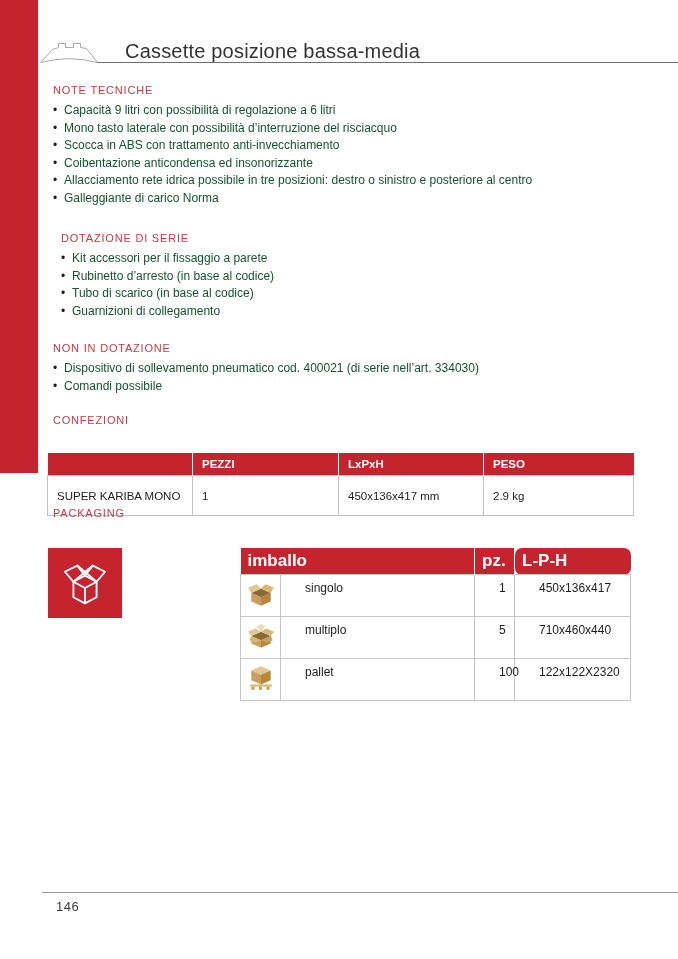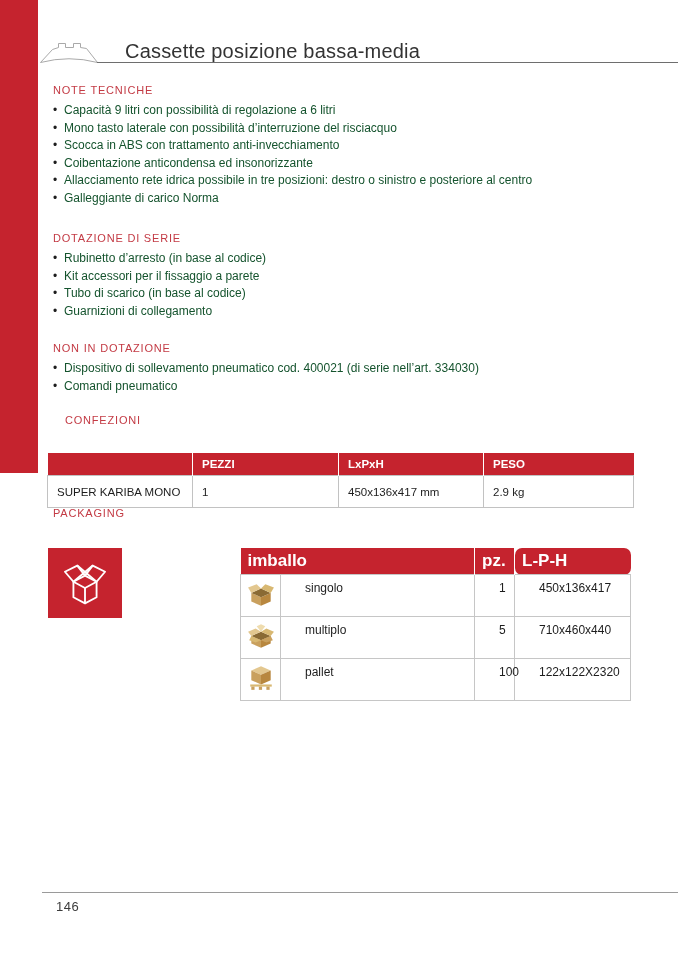--- a/index.html
+++ b/index.html
@@ -17,34 +17,34 @@
   .hdr-rule { position:absolute; left:97px; top:62px; width:581px; height:1px; background:#6e6e6e; }
 
   
   .sec { position:absolute; left:53px; width:590px; }
   .sec-heading { font-size:11px; font-weight:400; color:var(--heading_red,#c33a44); letter-spacing:0.8px; margin-bottom:6px; }
   .bullets { list-style:none; }
   .bullets li { position:relative; font-size:12px; color:#14532d; line-height:17.5px; padding-left:11px; }
   .bullets li::before { content:"•"; position:absolute; left:0; top:0; color:#1d1d1d; }
 
   .sec-note { top:84px; }
-  .sec-dotazione { top:232px; }
+  .sec-dotazione { top:232px;margin-left:8px; }
   .sec-non { top:342px; }
-  .heading-confezioni { position:absolute; left:53px; top:414px;margin-left:12px; }
+  .heading-confezioni { position:absolute; left:53px; top:414px; }
   .heading-packaging { position:absolute; left:53px; top:507px; }
 
   
   .conf-table { position:absolute; left:47px; top:453px; width:586px; border-collapse:collapse; table-layout:fixed; }
   .conf-table th {
     background:var(--accent,#c5232e); color:#fff; font-size:11.5px; font-weight:bold;
     text-align:left; padding:5px 9px; border:1px solid #fff; border-top:none; border-bottom:none; height:22px;
   }
   .conf-table th:first-child { border-left:none; }
   .conf-table th:last-child { border-right:none; }
-  .conf-table td { font-size:11.5px; color:#1d1d1d; padding:5px 9px; border:1px solid #c2c2c2; height:32px; background:#fff; }
+  .conf-table td { font-size:11.5px; color:#1d1d1d; padding:5px 9px; border:1px solid #c2c2c2; height:40px; background:#fff; }
 
   
   .pack-icon-box {
     position:absolute; left:48px; top:548px; width:74px; height:70px;
     background:var(--accent,#c5232e); display:flex; align-items:center; justify-content:center;
   }
   .pack-table { position:absolute; left:240px; top:548px; width:390px; border-collapse:collapse; table-layout:fixed; }
   .pack-table th {
     background:var(--accent,#c5232e); color:#fff; font-size:17px; font-weight:bold;
     text-align:left; padding:3px 7px; border:1px solid #fff; border-top:none; border-bottom:none; height:18px;
@@ -81,32 +81,32 @@
       <li>Scocca in ABS con trattamento anti-invecchiamento</li>
       <li>Coibentazione anticondensa ed insonorizzante</li>
       <li>Allacciamento rete idrica possibile in tre posizioni: destro o sinistro e posteriore al centro</li>
       <li>Galleggiante di carico Norma</li>
     </ul>
   </div>
 
   <div class="sec sec-dotazione">
     <div class="sec-heading">DOTAZIONE DI SERIE</div>
     <ul class="bullets">
+      <li>Kit accessori per il fissaggio a parete</li>
       <li>Rubinetto d’arresto (in base al codice)</li>
-      <li>Kit accessori per il fissaggio a parete</li>
       <li>Tubo di scarico (in base al codice)</li>
       <li>Guarnizioni di collegamento</li>
     </ul>
   </div>
 
   <div class="sec sec-non">
     <div class="sec-heading">NON IN DOTAZIONE</div>
     <ul class="bullets">
       <li>Dispositivo di sollevamento pneumatico cod. 400021 (di serie nell’art. 334030)</li>
-      <li>Comandi pneumatico</li>
+      <li>Comandi possibile</li>
     </ul>
   </div>
 
   <div class="sec-heading heading-confezioni">CONFEZIONI</div>
   <table class="conf-table">
     <colgroup>
         <col style="width:145px">
         <col style="width:146px">
         <col style="width:145px">
         <col style="width:150px">

